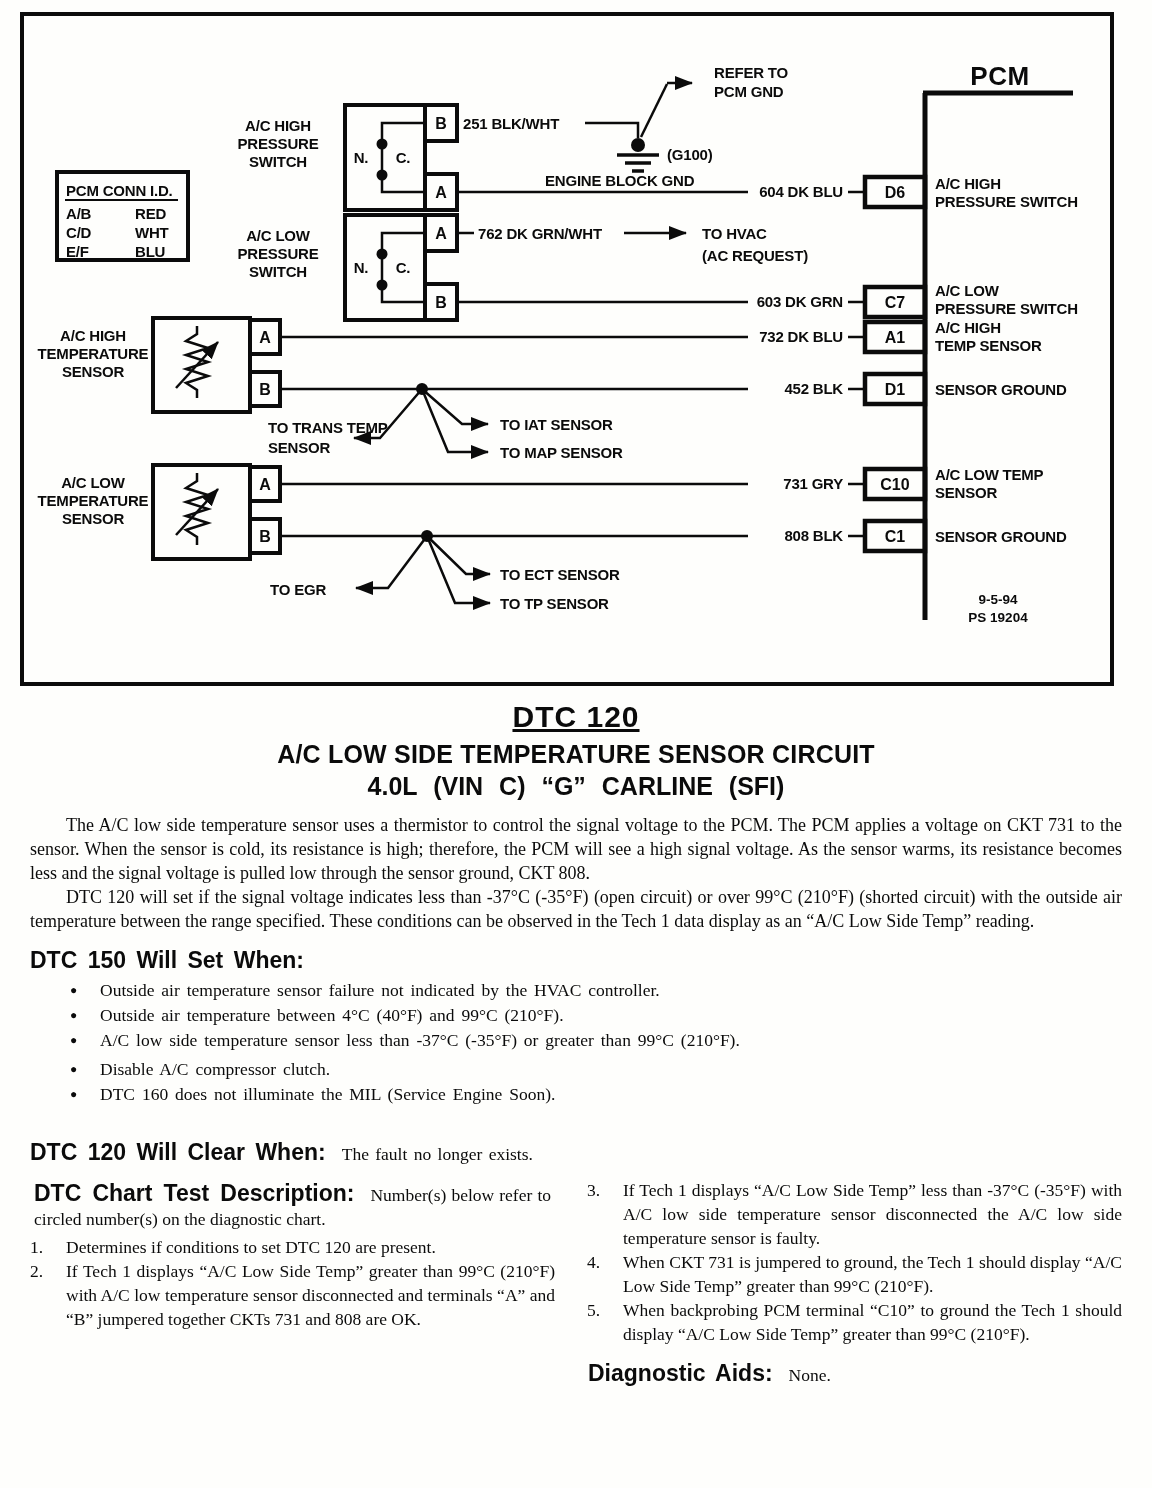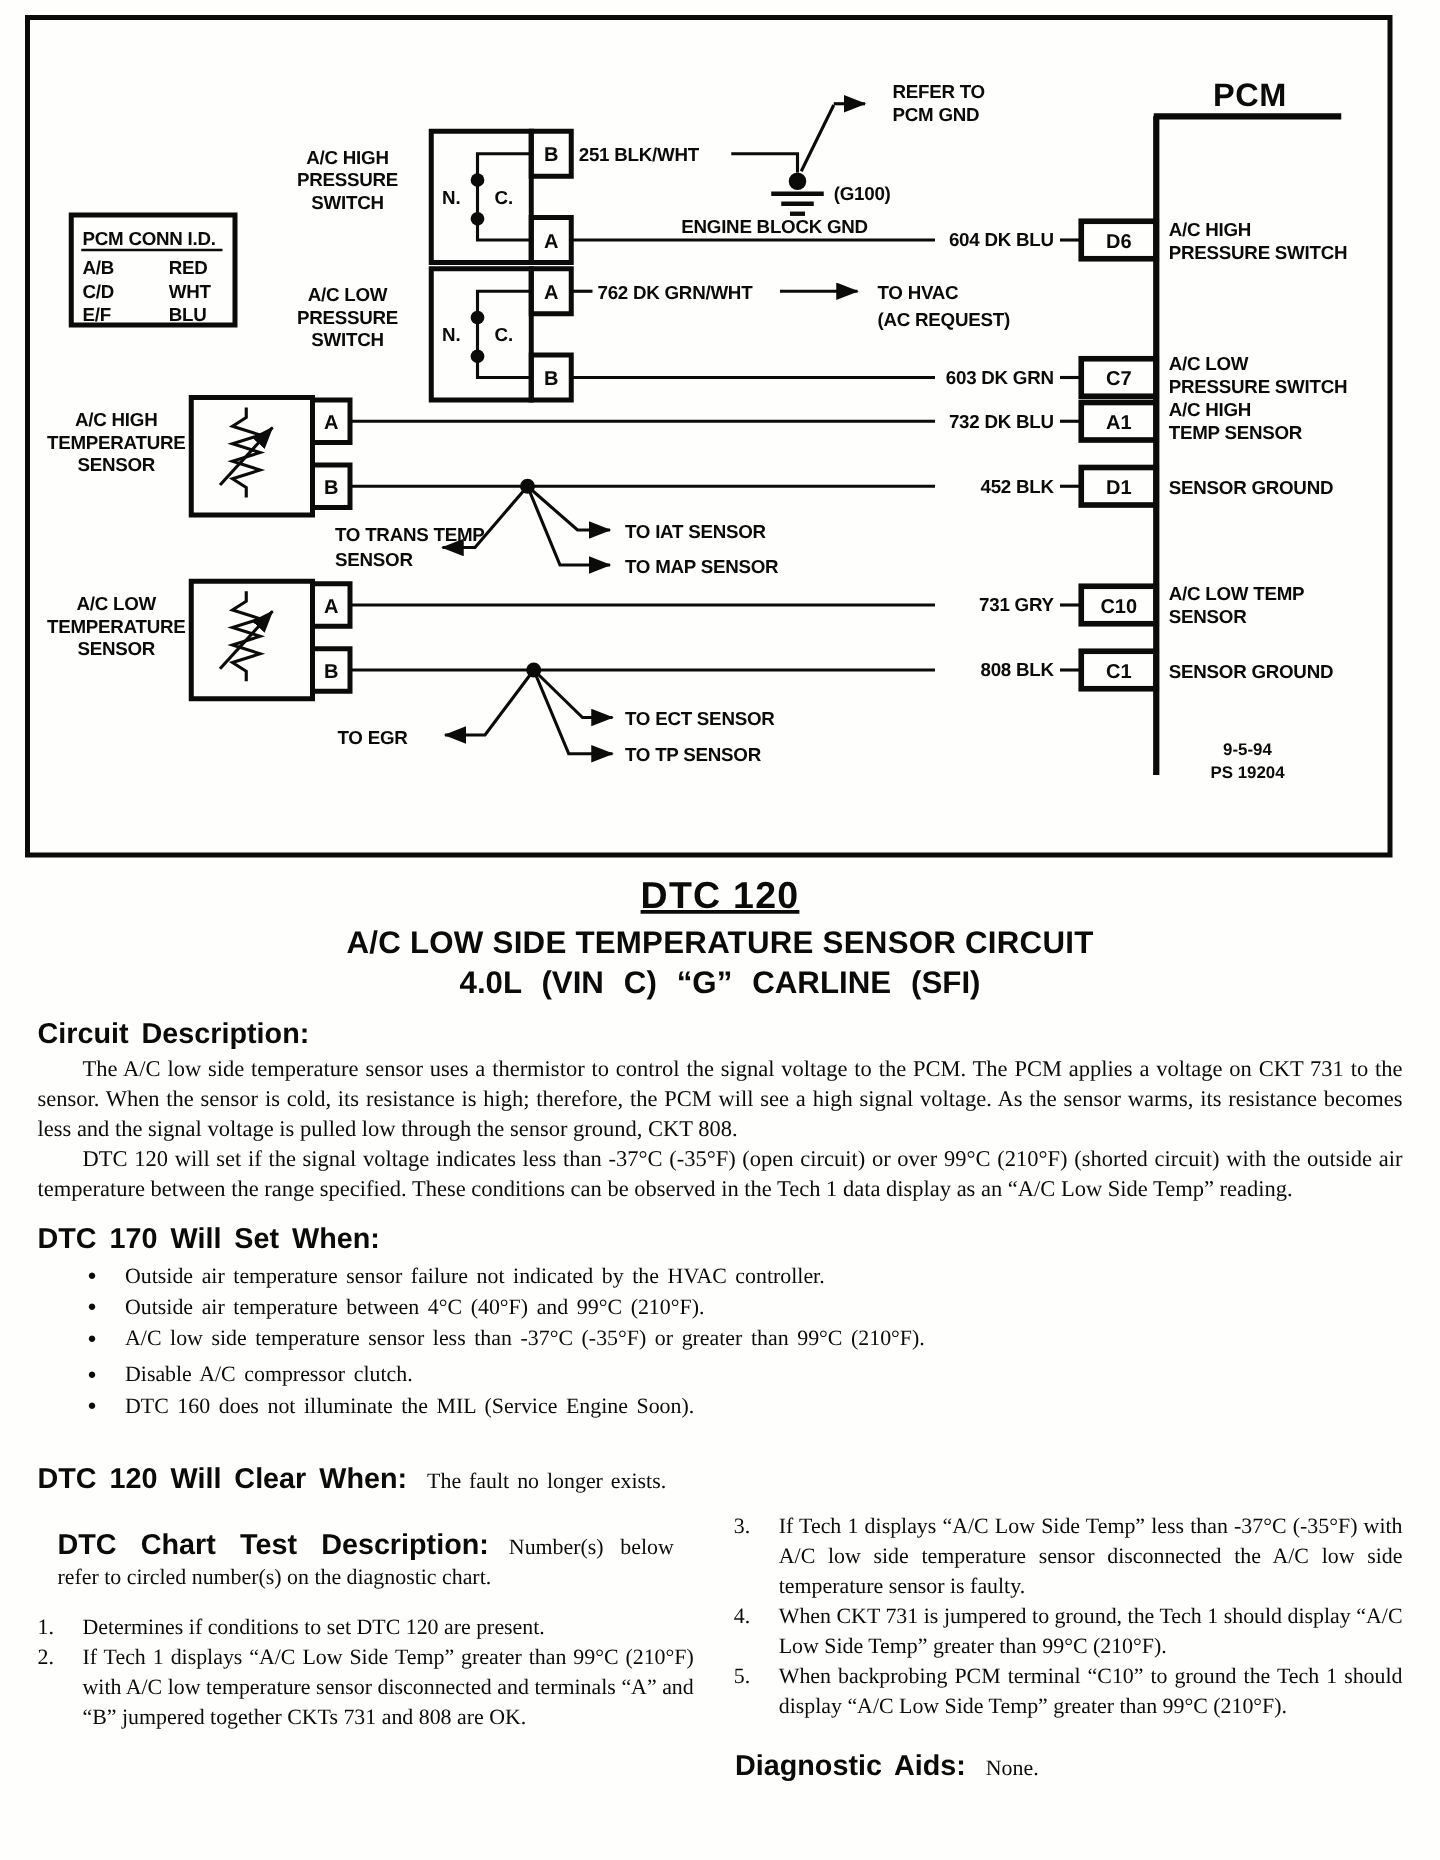--- a/index.html
+++ b/index.html
@@ -23,21 +23,21 @@
 
   ul.bullets { list-style:none; margin:4px 0 0 0; padding:0; }
   ul.bullets li { position:relative; padding-left:70px; font-size:17.5px; line-height:25px; word-spacing:2.5px; }
   ul.bullets li::before { content:"\25CF"; position:absolute; left:40px; top:0; font-size:12px; }
 
   .inline-h { font:bold 23px "Liberation Sans", sans-serif; word-spacing:4px; margin-right:16px; }
   .inline-t { font-size:17.5px; word-spacing:2px; }
 
   .cols { display:flex; gap:32px; margin-top:10px; }
   .col-l { width:525px; } .col-r { width:535px; }
-  .chart-intro { margin:16px; font-size:17.5px; line-height:24px; text-align:justify; }
+  .chart-intro { margin:4px; font-size:17.5px; line-height:24px; text-align:justify; }
   ol.chart { list-style:none; margin:2px 0 0 0; padding:0; }
   ol.chart li { display:flex; font-size:17.5px; line-height:24px; }
   ol.chart .num { width:36px; flex:none; }
   ol.chart .txt { flex:1; text-align:justify; }
 
   .aids { margin:14px 0 0 558px; white-space:nowrap; }
 </style>
 </head>
 <body>
 
@@ -257,25 +257,24 @@
     <text class="dlabel-sm" x="998" y="604" text-anchor="middle">9-5-94</text>
     <text class="dlabel-sm" x="998" y="622" text-anchor="middle">PS 19204</text>
   </svg>
 
   <div class="content">
 
     <div class="title-dtc">DTC 120</div>
     <div class="title-sub1">A/C LOW SIDE TEMPERATURE SENSOR CIRCUIT</div>
     <div class="title-sub2">4.0L (VIN C) “G” CARLINE (SFI)</div>
 
-    <div class="h-main">Circuit Description:</div>
     <p class="body">The A/C low side temperature sensor uses a thermistor to control the signal voltage to the PCM.  The PCM applies a voltage on CKT 731 to the sensor.  When the sensor is cold, its resistance is high; therefore, the PCM will see a high signal voltage.  As the sensor warms, its resistance becomes less and the signal voltage is pulled low through the sensor ground, CKT 808.</p>
     <p class="body">DTC 120 will set if the signal voltage indicates less than -37°C (-35°F) (open circuit) or over 99°C (210°F) (shorted circuit) with the outside air temperature between the range specified. These conditions can be observed in the Tech 1 data display as an “A/C Low Side Temp” reading.</p>
 
-    <div class="h-main mt1">DTC 170 Will Set When:</div>
+    <div class="h-main mt1">DTC 150 Will Set When:</div>
     <ul class="bullets">
       <li>Outside air temperature sensor failure not indicated by the HVAC controller.</li>
       <li>Outside air temperature between 4°C (40°F) and 99°C (210°F).</li>
       <li>A/C low side temperature sensor less than -37°C (-35°F) or greater than 99°C (210°F).</li>
     </ul>
 
     <ul class="bullets">
       <li>Disable A/C compressor clutch.</li>
       <li>DTC 160 does not illuminate the MIL (Service Engine Soon).</li>
     </ul>

